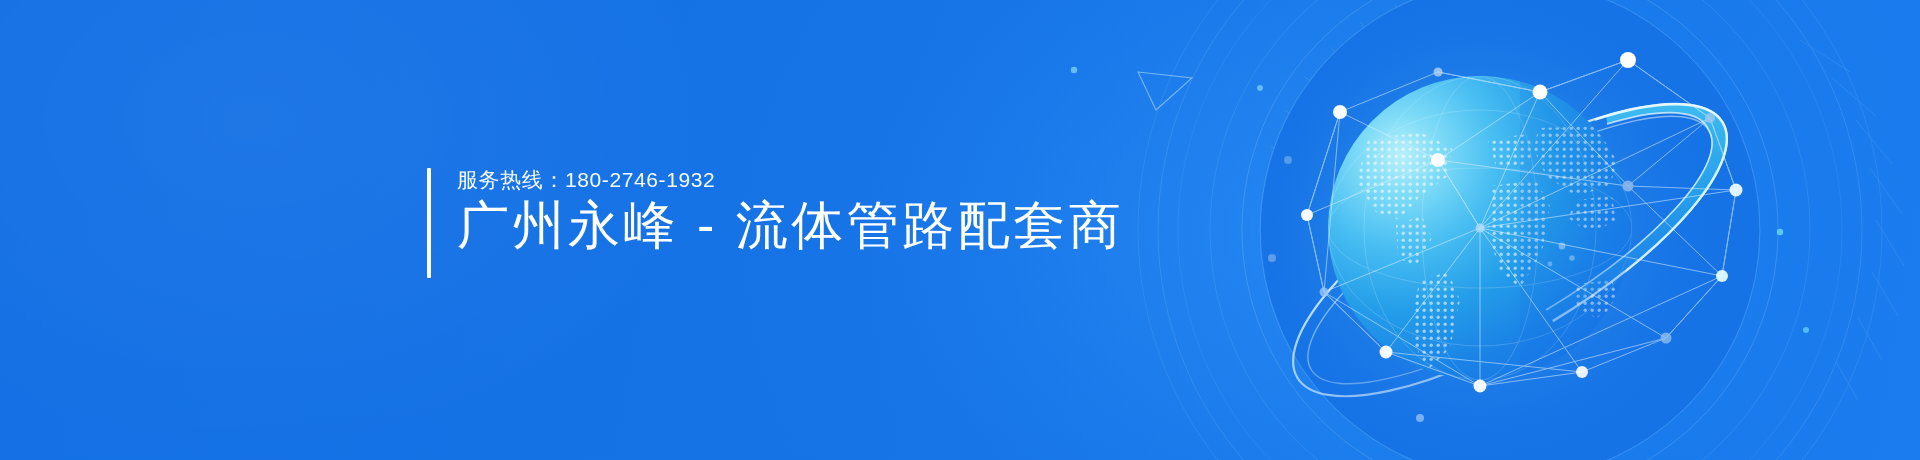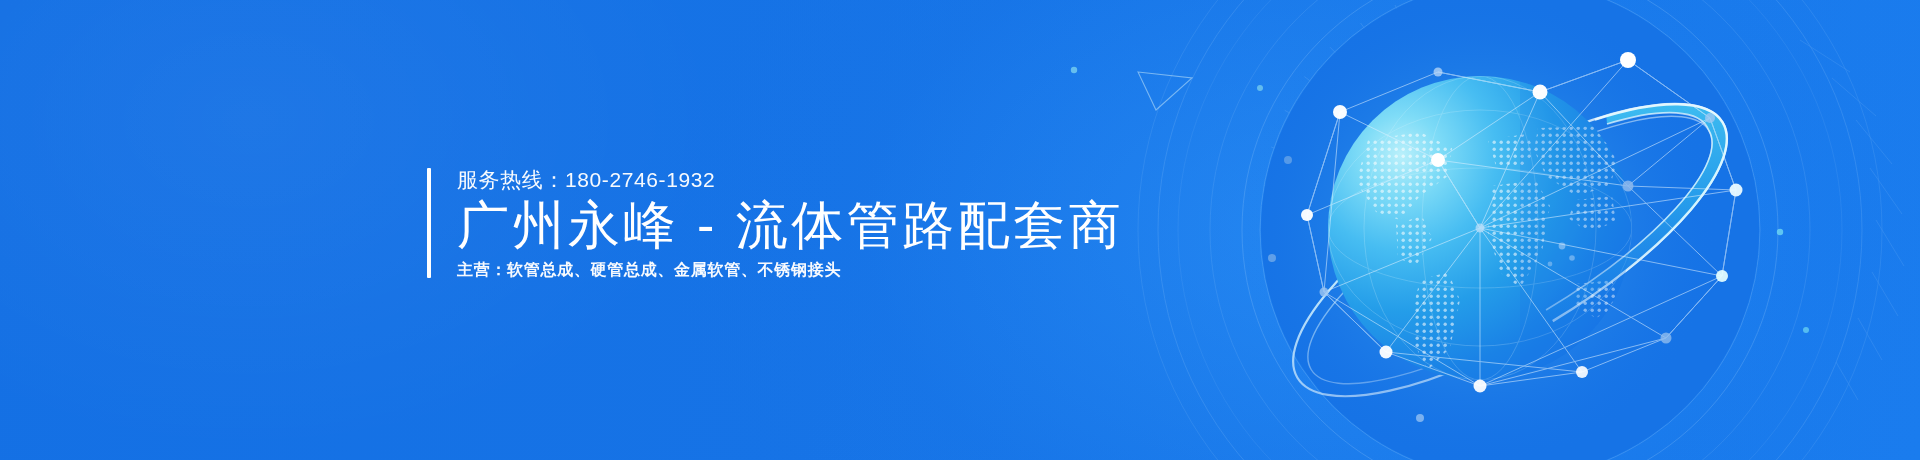--- a/index.html
+++ b/index.html
@@ -299,17 +299,16 @@
 
       </g>
     </svg>
   </div>
 
   <div class="copy">
     <div class="accent-bar"></div>
     <div class="copy-text">
       <div class="hotline">服务热线：180-2746-1932</div>
       <div class="headline">广州永峰 - 流体管路配套商</div>
-      <div class="subline">主营：软管总成、硬管总成、金属软管、不锈钢接头</div>
     </div>
   </div>
 
 </div>
 
 </body></html>

